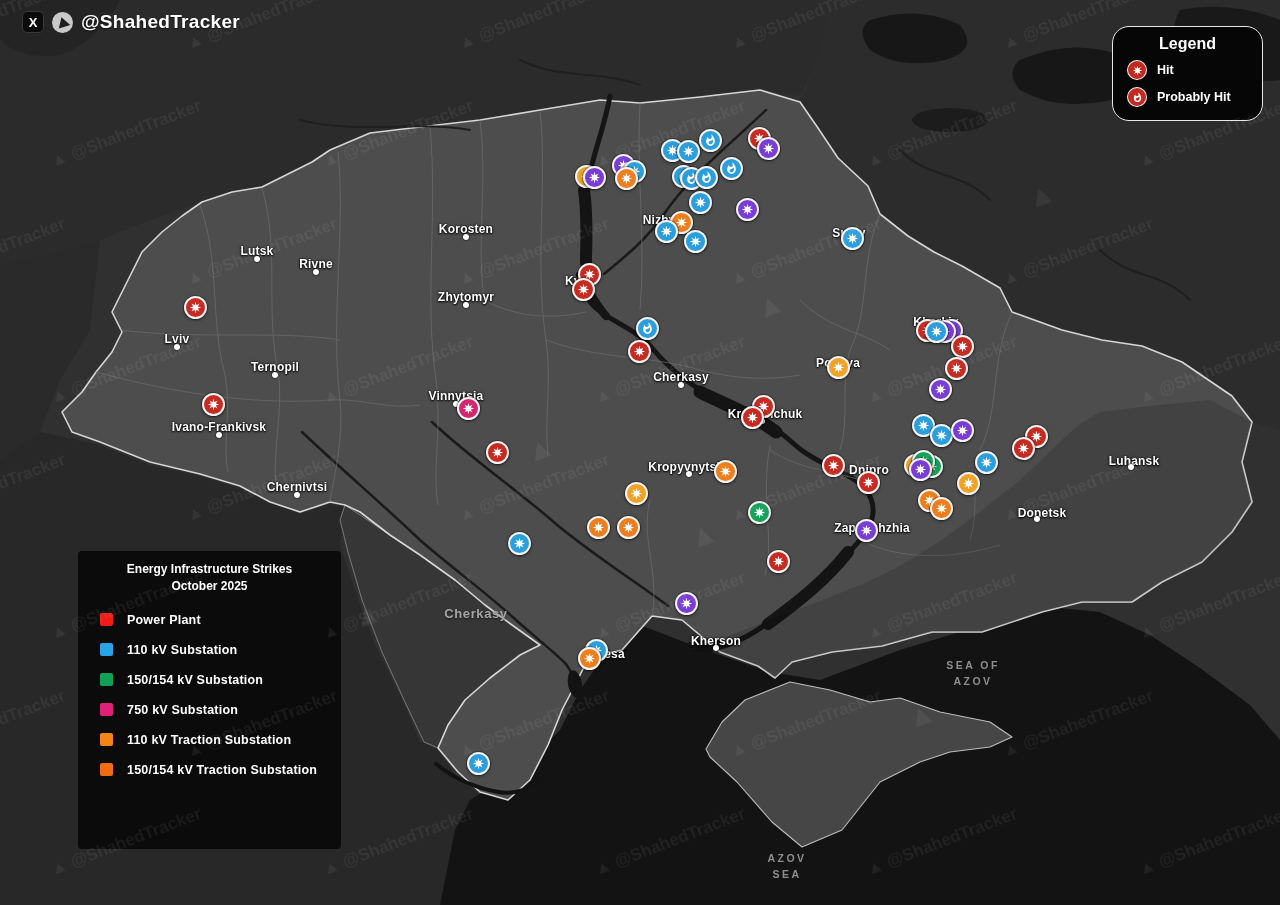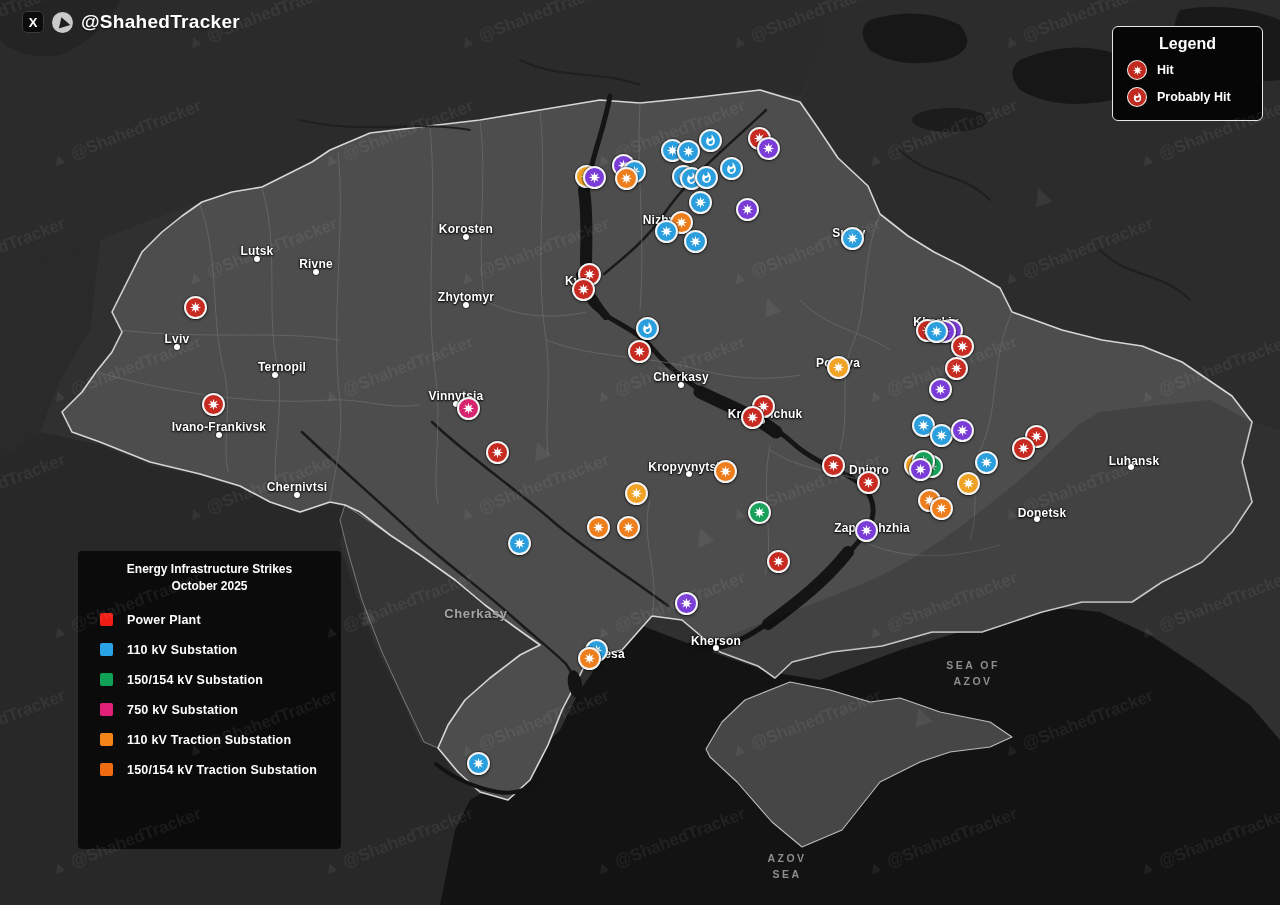--- a/index.html
+++ b/index.html
@@ -30,21 +30,21 @@
   .xbadge{width:20px;height:20px;border-radius:5px;background:#0c0c0c;border:1px solid #3a3a3a;
     color:#fff;font-weight:bold;font-size:13px;display:flex;align-items:center;justify-content:center;}
   .logo-circle{width:21px;height:21px;border-radius:50%;background:#c9c9c9;display:flex;
     align-items:center;justify-content:center;}
   .drone{width:0;height:0;border-left:6px solid transparent;border-right:6px solid transparent;
     border-bottom:10px solid #1e1e1e;transform:rotate(-18deg);}
   .handle{color:#fff;font-weight:bold;font-size:19px;letter-spacing:.3px;
     text-shadow:0 1px 2px rgba(0,0,0,.7);}
 
   .legend-box{position:absolute;left:1112px;top:26px;width:151px;height:95px;z-index:9;
-    background:#060606;border:1.5px solid #e8e8e8;border-radius:6px;box-sizing:border-box;}
+    background:#060606;border:1.5px solid #e8e8e8;border-radius:17px;box-sizing:border-box;}
   .legend-title{color:#fff;font-weight:bold;font-size:16px;text-align:center;margin-top:8px;}
   .legend-row{display:flex;align-items:center;gap:10px;margin:7px 0 0 14px;}
   .legend-ic{width:20px;height:20px;border-radius:50%;box-sizing:border-box;
     border:1.5px solid rgba(255,255,255,.92);display:flex;align-items:center;justify-content:center;}
   .legend-ic svg{width:11px;height:11px;display:block;}
   .legend-lb{color:#fff;font-weight:bold;font-size:12.5px;}
 
   .panel{position:absolute;left:78px;top:551px;width:263px;height:298px;z-index:9;
     background:#0b0b0b;border-radius:4px;box-sizing:border-box;padding-top:10px;}
   .panel-title{color:#fff;font-weight:bold;font-size:12px;text-align:center;line-height:1.4;}
@@ -124,21 +124,21 @@
     <path d="M690,652 C740,630 800,610 860,585 C920,560 970,520 1010,488 C1040,464 1060,440 1080,424 L1100,412 1150,406 1210,400 1252,422 1242,462 1252,502 1232,532 1202,562 1162,582 1132,602 1082,602 1042,612 982,632 932,632 882,646 832,652 792,662 775,678 758,666 720,652 Z" fill="rgba(0,0,0,0.14)"></path>
   </svg>
 
   <div id="city-layer">
       <span class="city-label" style="left: 257px; top: 251px;">Lutsk</span>
       <div class="city-dot" style="left: 257px; top: 259px;"></div>
       <span class="city-label" style="left: 316px; top: 264px;">Rivne</span>
       <div class="city-dot" style="left: 316px; top: 272px;"></div>
       <span class="city-label" style="left: 177px; top: 339px;">Lviv</span>
       <div class="city-dot" style="left: 177px; top: 347px;"></div>
-      <span class="city-label" style="left: 275px; top: 367px; margin-left: 7px;">Ternopil</span>
+      <span class="city-label" style="left: 275px; top: 367px;">Ternopil</span>
       <div class="city-dot" style="left: 275px; top: 375px;"></div>
       <span class="city-label" style="left: 219px; top: 427px;">Ivano-Frankivsk</span>
       <div class="city-dot" style="left: 219px; top: 435px;"></div>
       <span class="city-label" style="left: 297px; top: 487px;">Chernivtsi</span>
       <div class="city-dot" style="left: 297px; top: 495px;"></div>
       <span class="city-label" style="left: 466px; top: 229px;">Korosten</span>
       <div class="city-dot" style="left: 466px; top: 237px;"></div>
       <span class="city-label" style="left: 466px; top: 297px;">Zhytomyr</span>
       <div class="city-dot" style="left: 466px; top: 305px;"></div>
       <span class="city-label" style="left: 456px; top: 396px;">Vinnytsia</span>

